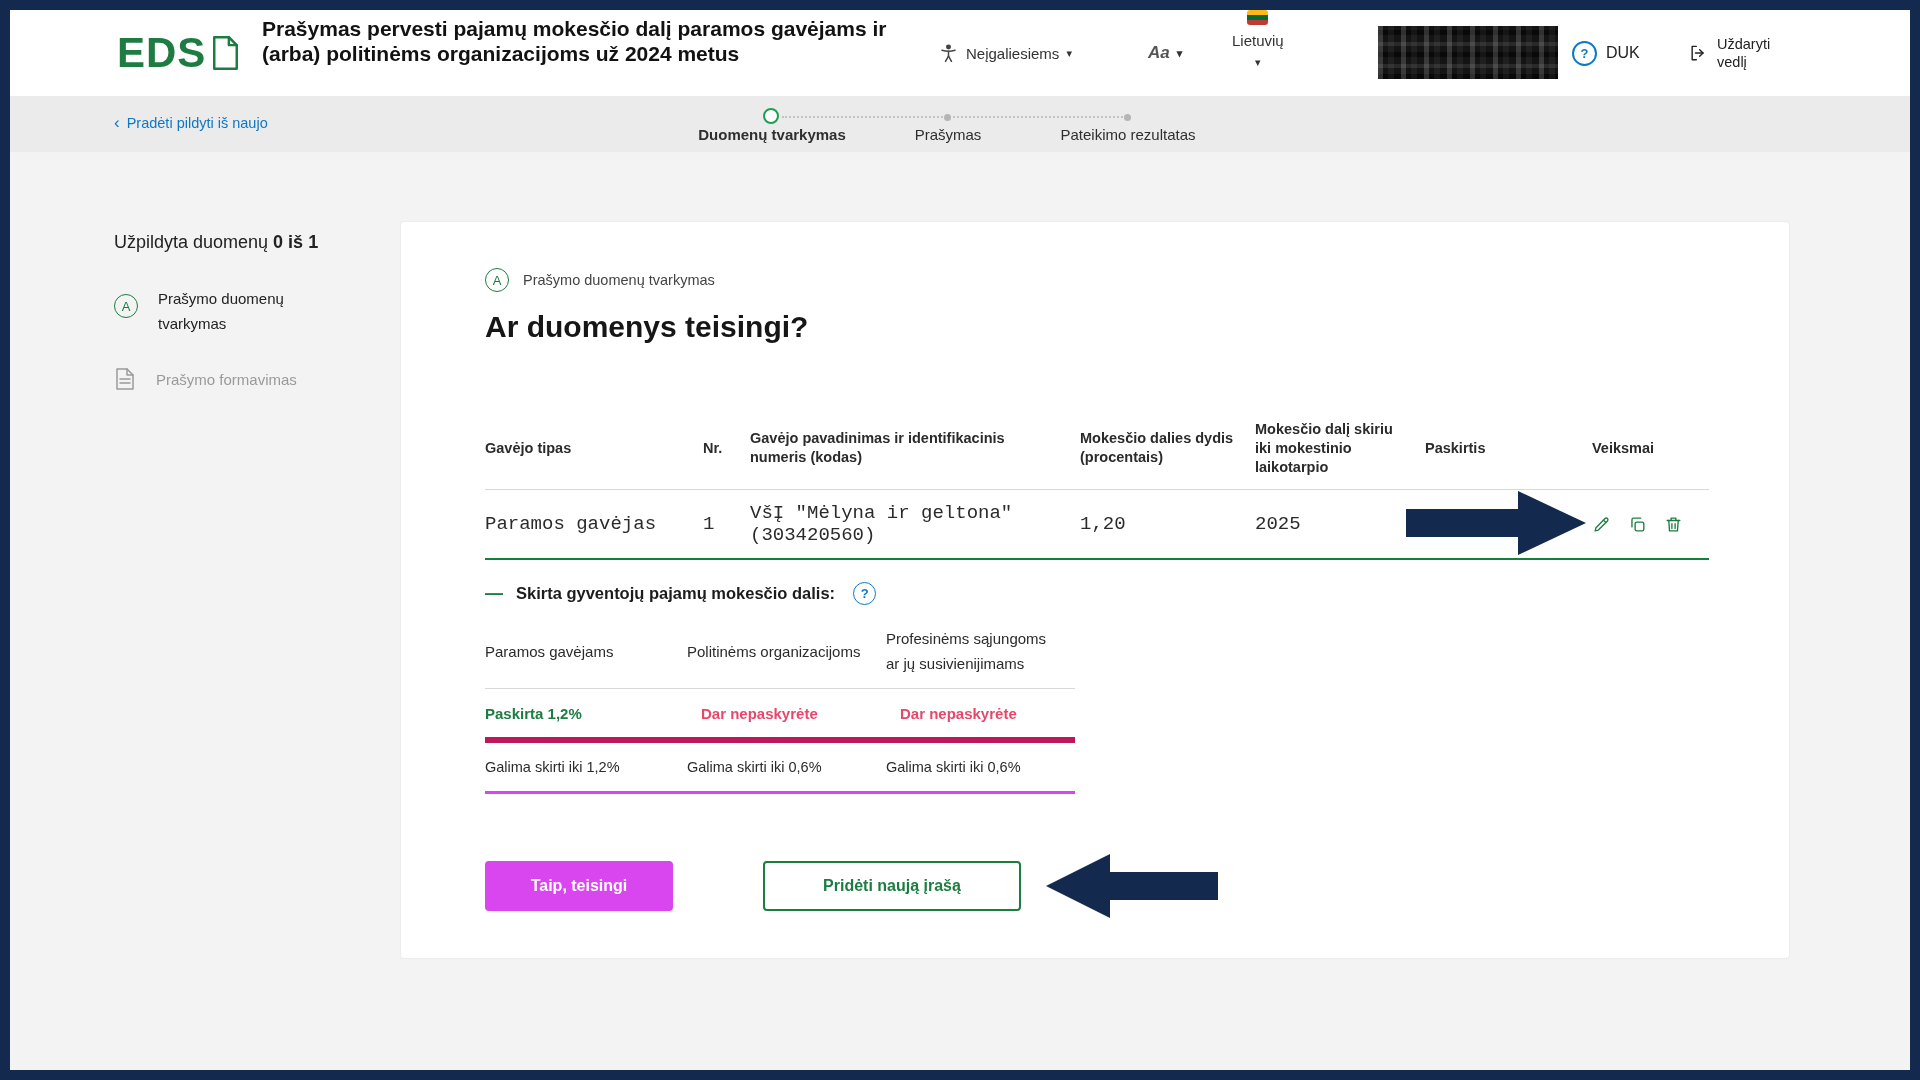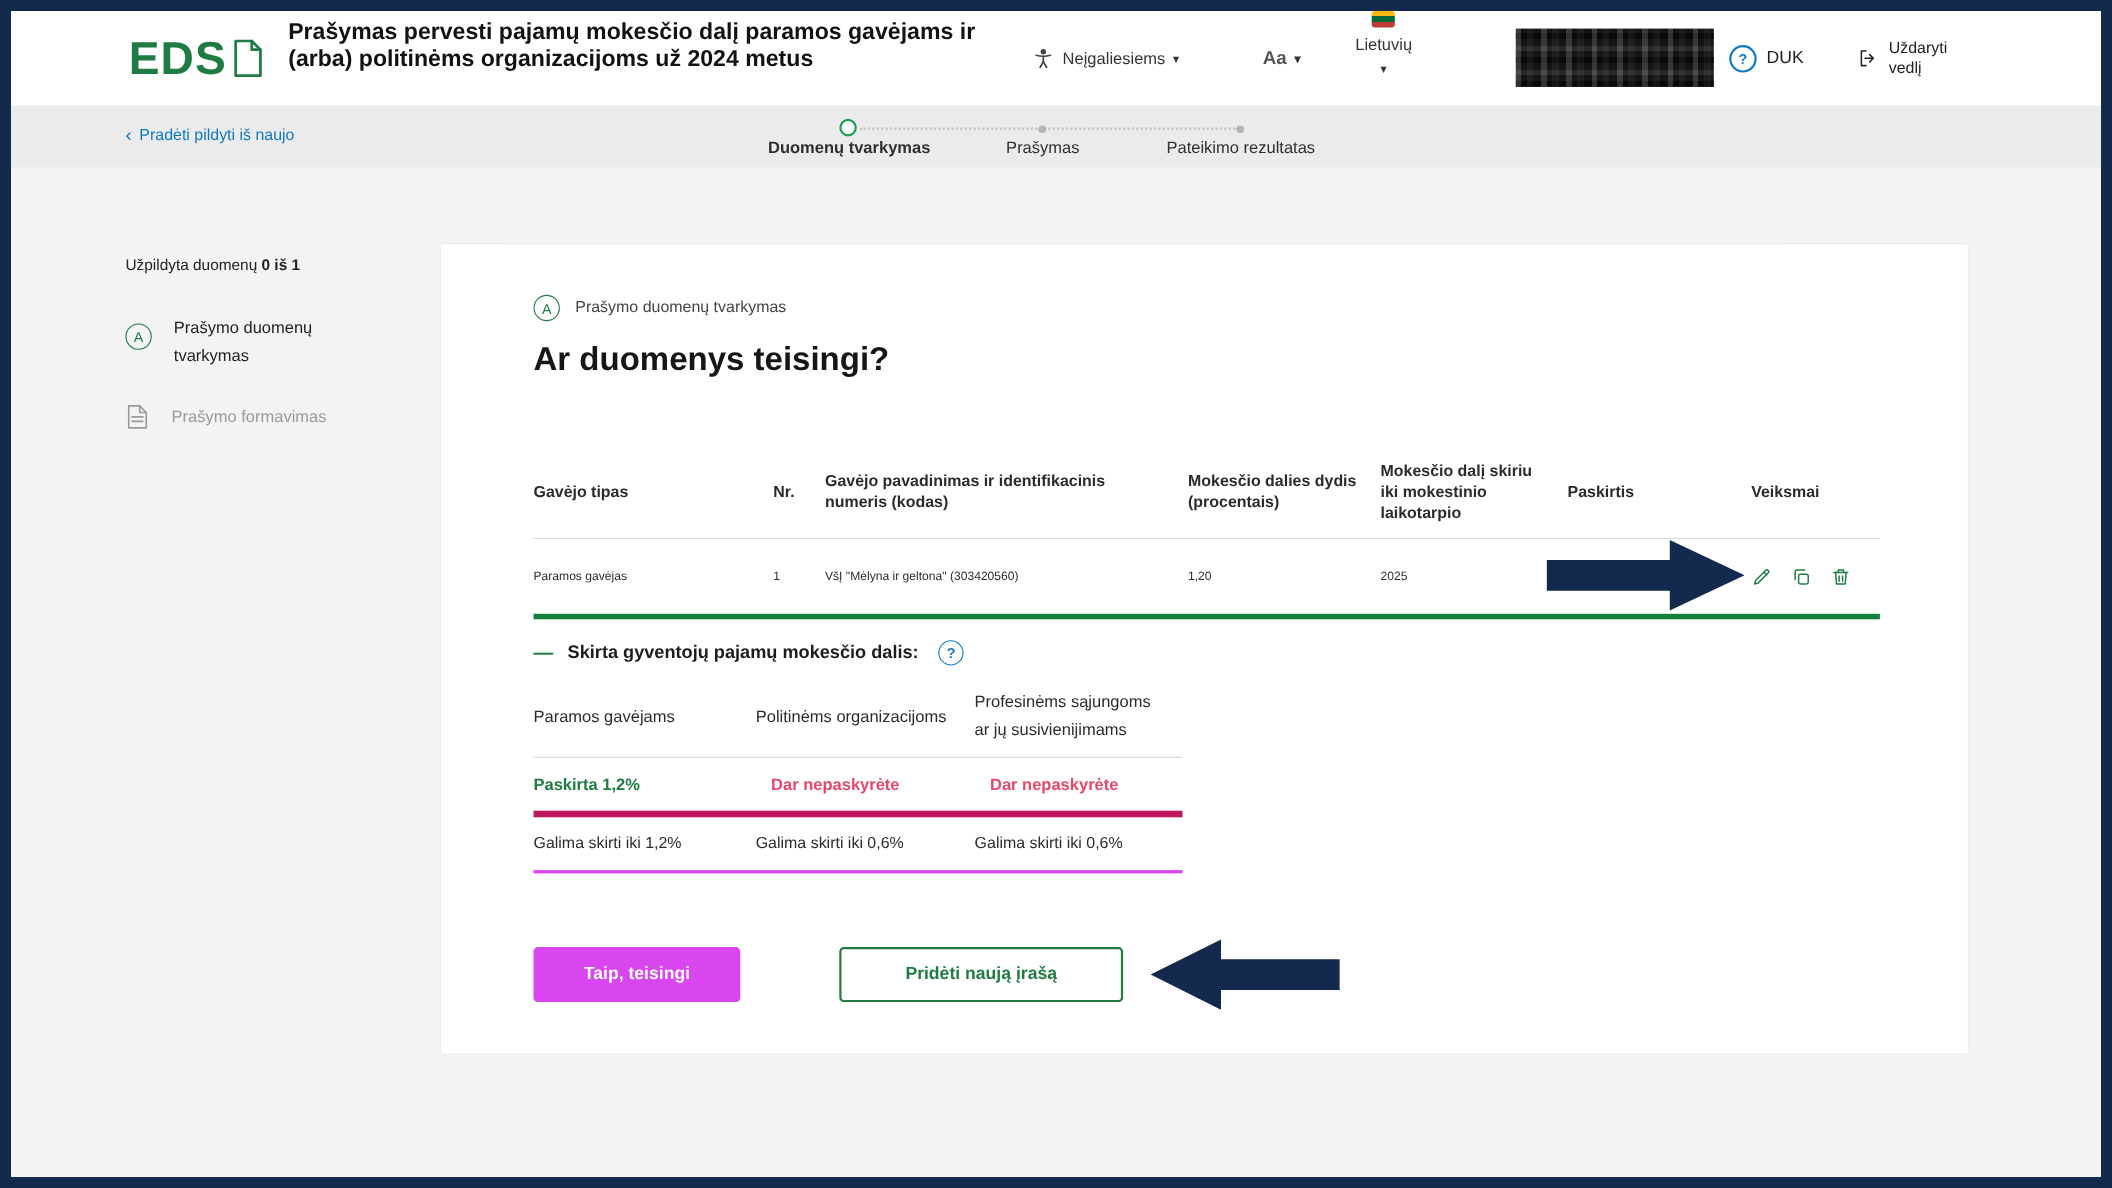--- a/index.html
+++ b/index.html
@@ -34,42 +34,42 @@
   .track{position:absolute;left:772px;top:20px;width:344px;height:0;border-top:2px dotted #c3c3c3;}
   .step-ring{position:absolute;left:753px;top:12px;width:12px;height:12px;border:2.5px solid #1e9e54;
              border-radius:50%;background:#fff;}
   .dot{position:absolute;top:18px;width:7px;height:7px;border-radius:50%;background:#b5b5b5;}
   .dot1{left:934px;} .dot2{left:1114px;}
   .step-label{position:absolute;top:30px;font-size:15px;color:#2f2f2f;text-align:center;}
   .sl1{left:687px;width:150px;font-weight:600;}
   .sl2{left:903px;width:70px;}
   .sl3{left:1038px;width:160px;}
   
-  .sb-title{position:absolute;left:104px;top:222px;font-size:14px;color:#222;}
+  .sb-title{position:absolute;left:104px;top:222px;font-size:18px;color:#222;}
   .sb-title b{font-weight:700;}
   .sb-item{display:flex;gap:20px;cursor:pointer;}
   .sb-item1{position:absolute;left:104px;top:276px;}
   .ring-a{width:24px;height:24px;border:1.5px solid #1e7c42;border-radius:50%;color:#1e7c42;
           font-size:13px;display:flex;align-items:center;justify-content:center;flex:none;box-sizing:border-box;}
   .sb-item1 .ring-a{margin-top:8px;}
   .sb-item1 .label{font-size:15px;color:#222;line-height:25px;width:185px;}
   .sb-item2{position:absolute;left:106px;top:358px;align-items:center;color:#9a9a9a;gap:22px;}
   .sb-item2 .label{font-size:15px;}
   
   .card{position:absolute;left:391px;top:212px;width:1388px;height:736px;background:#fff;
         border-radius:3px;box-shadow:0 0 0 1px #ececec;}
   .card-badge{position:absolute;left:84px;top:46px;display:flex;align-items:center;gap:14px;}
   .card-badge .label{font-size:14.5px;color:#444;}
   .card-heading{position:absolute;left:84px;top:88px;font-size:30px;font-weight:700;color:#161616;}
   .tbl{position:absolute;left:84px;top:185px;width:1224px;}
   .grid7{display:grid;grid-template-columns:218px 47px 330px 175px 170px 167px 117px;}
   .tbl-head{align-items:center;min-height:82px;border-bottom:1px solid #d9d9d9;font-size:14.5px;
             font-weight:700;color:#2b2b2b;line-height:19px;}
   .tbl-head>div{padding-right:16px;}
-  .tbl-row{align-items:center;height:68px;border-bottom:5px solid #15803d;font-size:11px;color:#2b2b2b;}
+  .tbl-row{align-items:center;height:68px;border-bottom:2px solid #15803d;font-size:19px;color:#2b2b2b;font-family:Liberation Mono, monospace;}
   .actions{display:flex;gap:17px;color:#1e7c42;}
   .act{cursor:pointer;display:flex;}
   .alloc-title{position:absolute;left:84px;top:360px;display:flex;align-items:center;gap:13px;}
   .minus{color:#1e7c42;font-weight:700;font-size:18px;}
   .alloc-title .t{font-size:16.5px;font-weight:700;color:#1c1c1c;}
   .help{margin-left:5px;cursor:pointer;border-width:1.5px;}
   .alloc{position:absolute;left:84px;top:392px;width:590px;}
   .grid3{display:grid;grid-template-columns:202px 199px 189px;}
   .ar-head{align-items:center;min-height:74px;border-bottom:1px solid #d9d9d9;font-size:15px;
            line-height:25px;color:#2b2b2b;}
@@ -114,21 +114,21 @@
             <path d="M12 9.5v5.5"></path>
           <path d="M12 15l-3.4 6"></path>
             <path d="M12 15l3.4 6"></path>
         </svg>
       </span>
       <span>Neįgaliesiems</span>
       <span class="caret">▾</span>
     </div>
 
     <div class="hdr-group" id="grp-font" style="left:1138px;font-weight:600;">
-      <span style="font-size:17px;color:#555;">Aa</span>
+      <span style="font-size:17px;color:#555;font-style:italic;">Aa</span>
       <span class="caret">▾</span>
     </div>
 
     <div class="hdr-group" id="grp-lang" style="left:1222px;flex-direction:column;">
       <span class="flag"></span>
       <span>Lietuvių</span>
       <span class="caret">▾</span>
     </div>
 
     <div class="redacted"></div>

